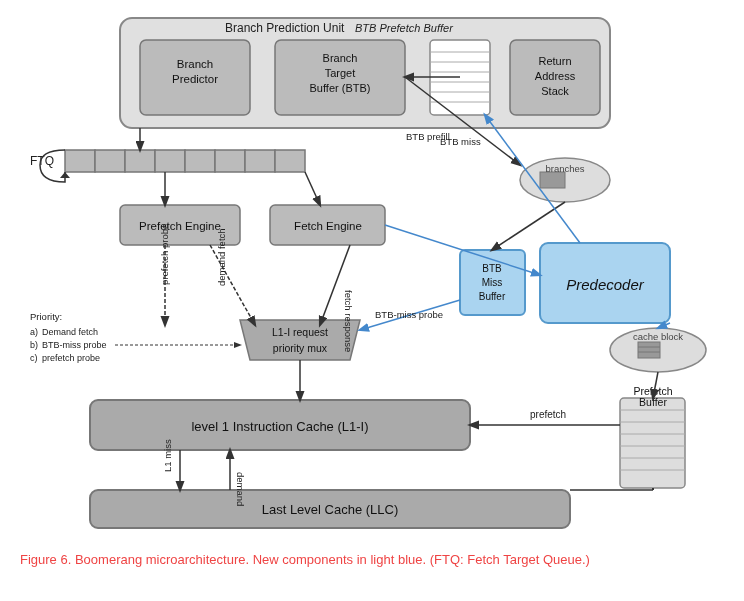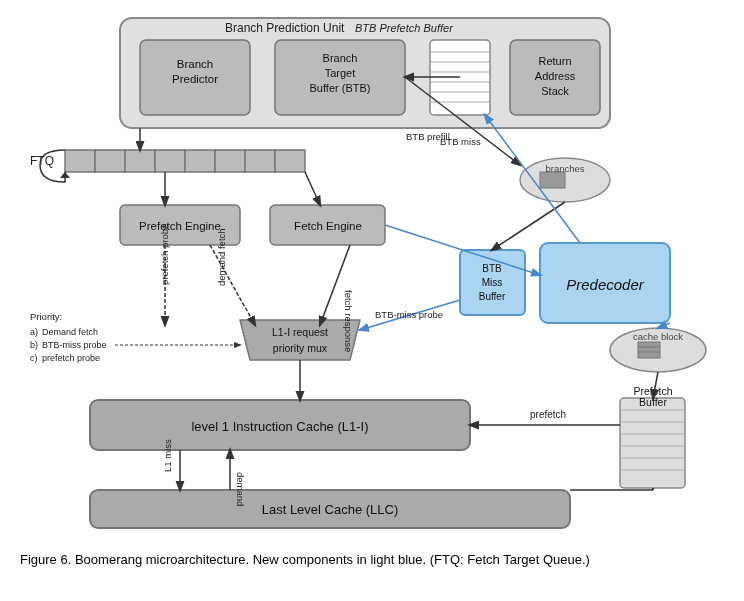--- a/index.html
+++ b/index.html
@@ -21,21 +21,21 @@
     .diagram-svg {
       width: 724px;
       height: 530px;
       display: block;
     }
 
     .caption {
       padding: 10px 10px 0 10px;
       font-size: 13px;
       line-height: 1.5;
-      color: #000000;
+      color: #ef4444;
     }
   </style>
 </head>
 <body>
 
 <div class="diagram-container">
   <svg class="diagram-svg" viewBox="0 0 724 530">
 
     <defs>
       <marker id="arrow" markerWidth="8" markerHeight="8" refX="6" refY="3" orient="auto">

